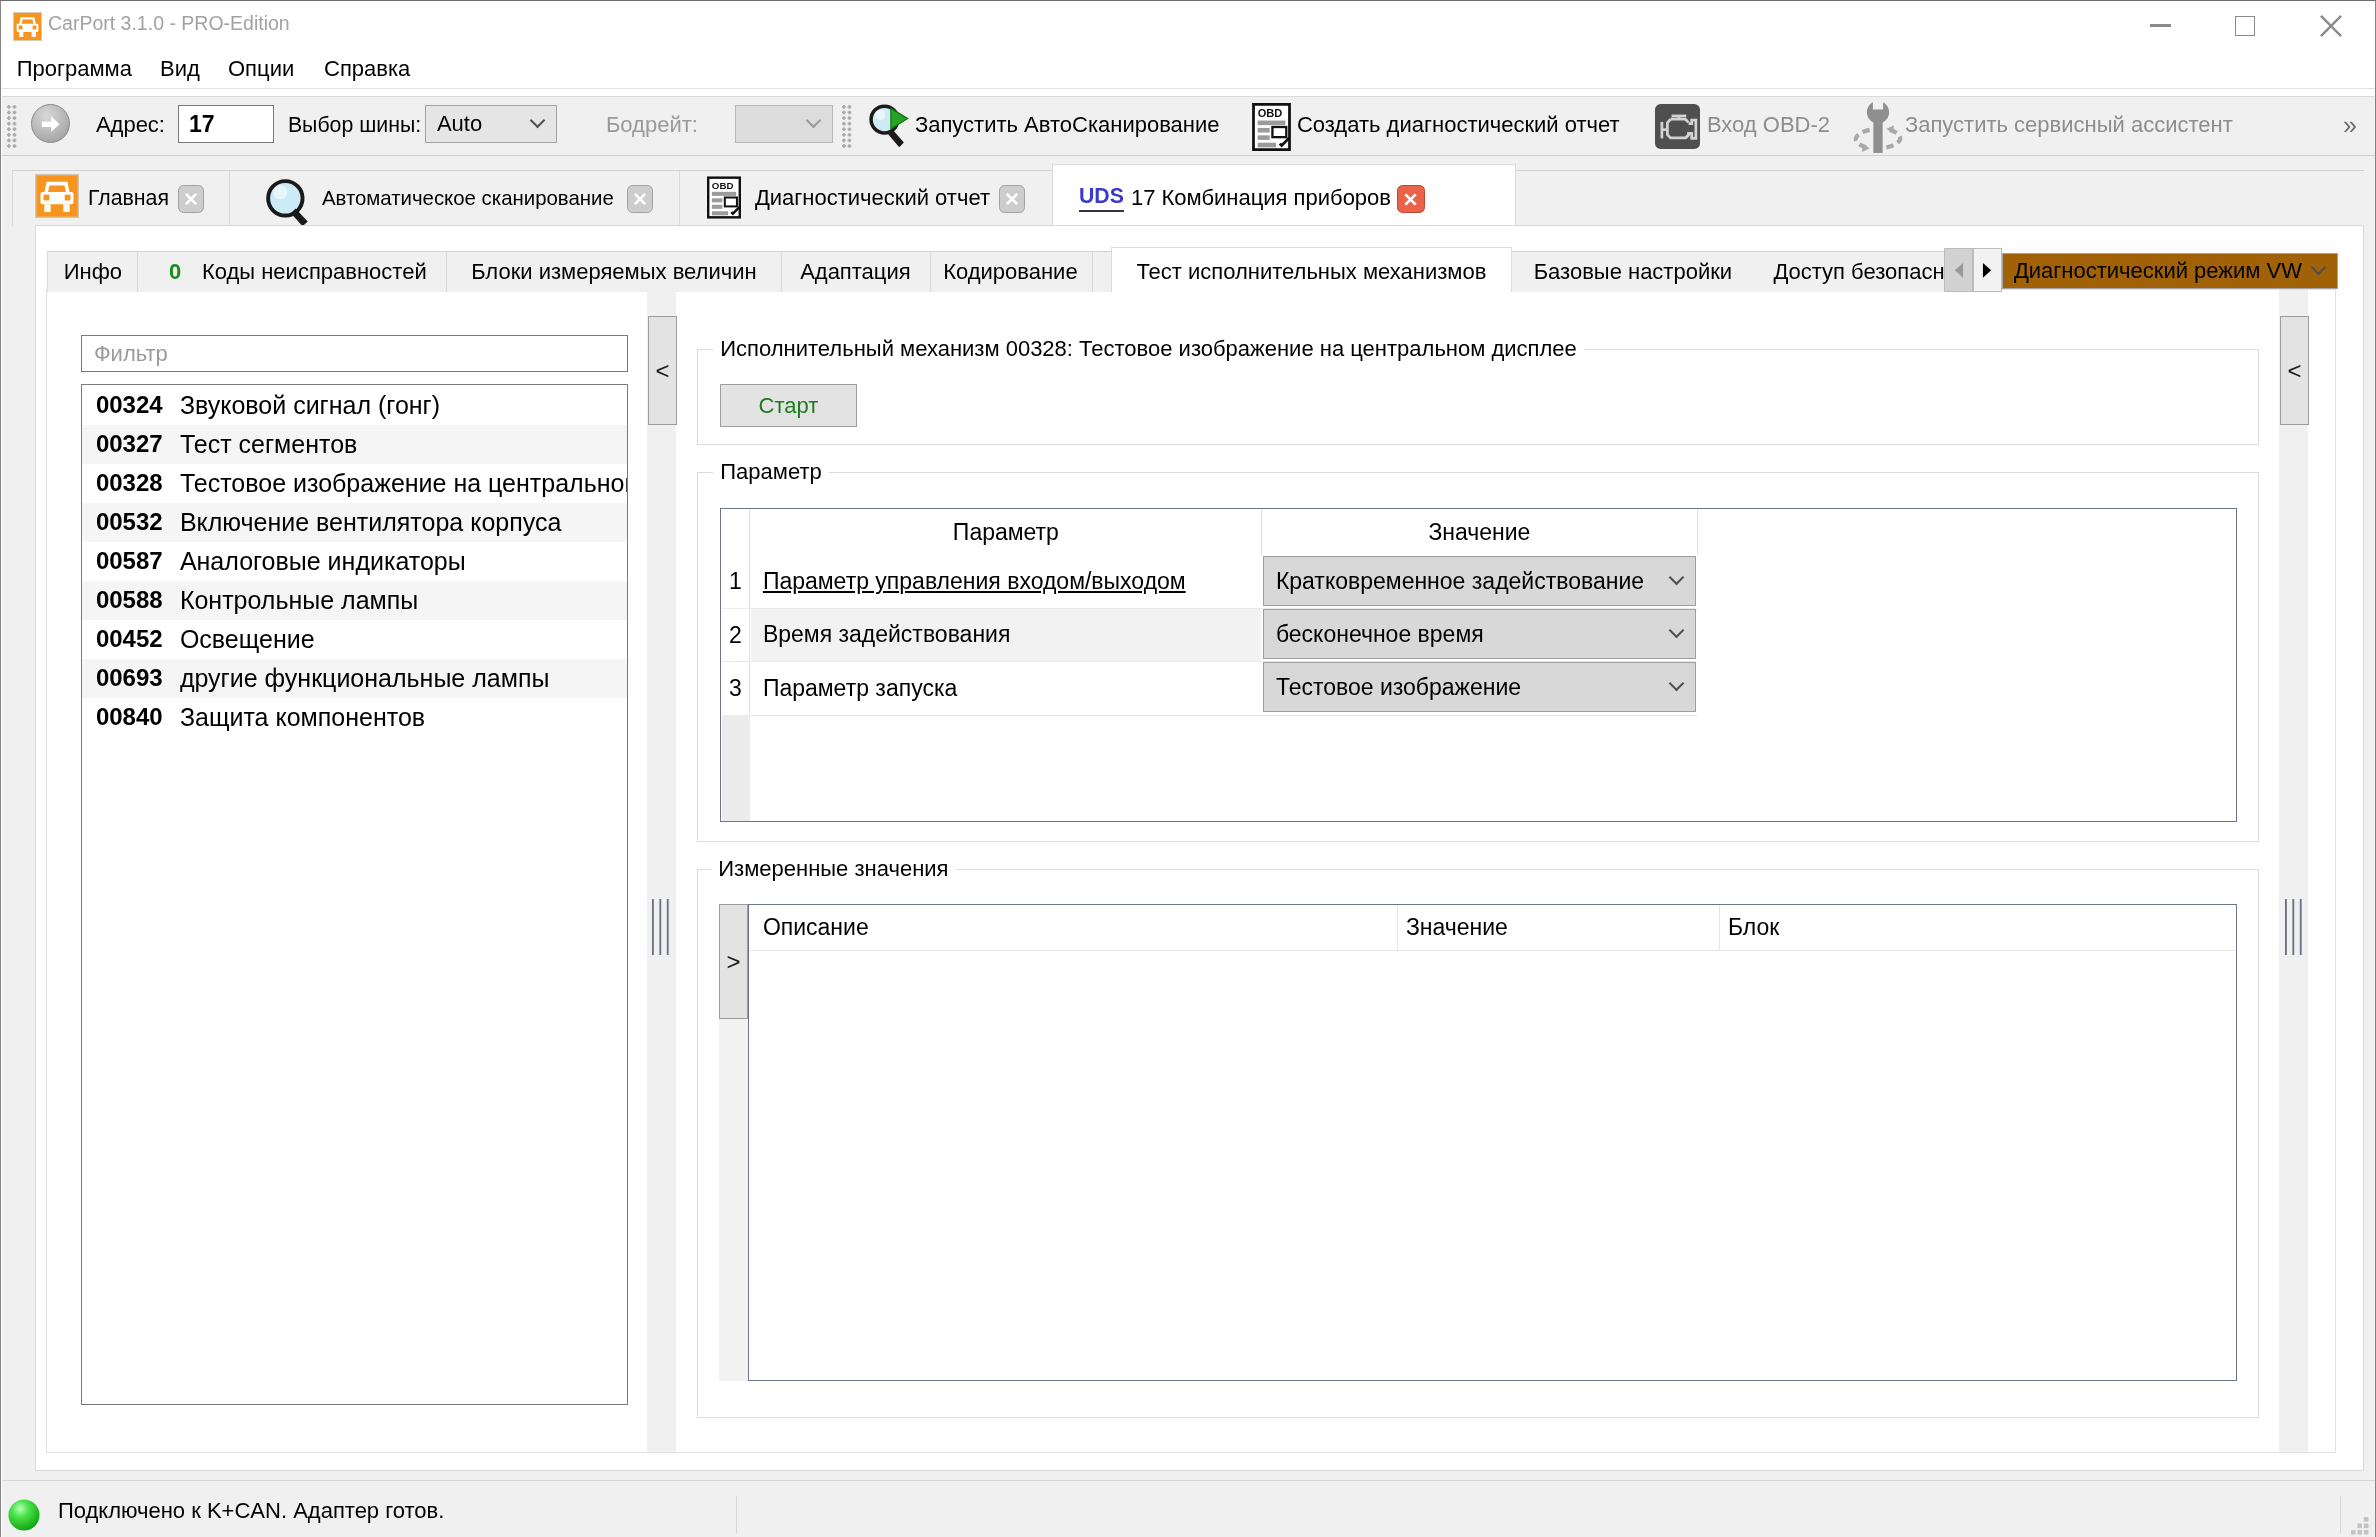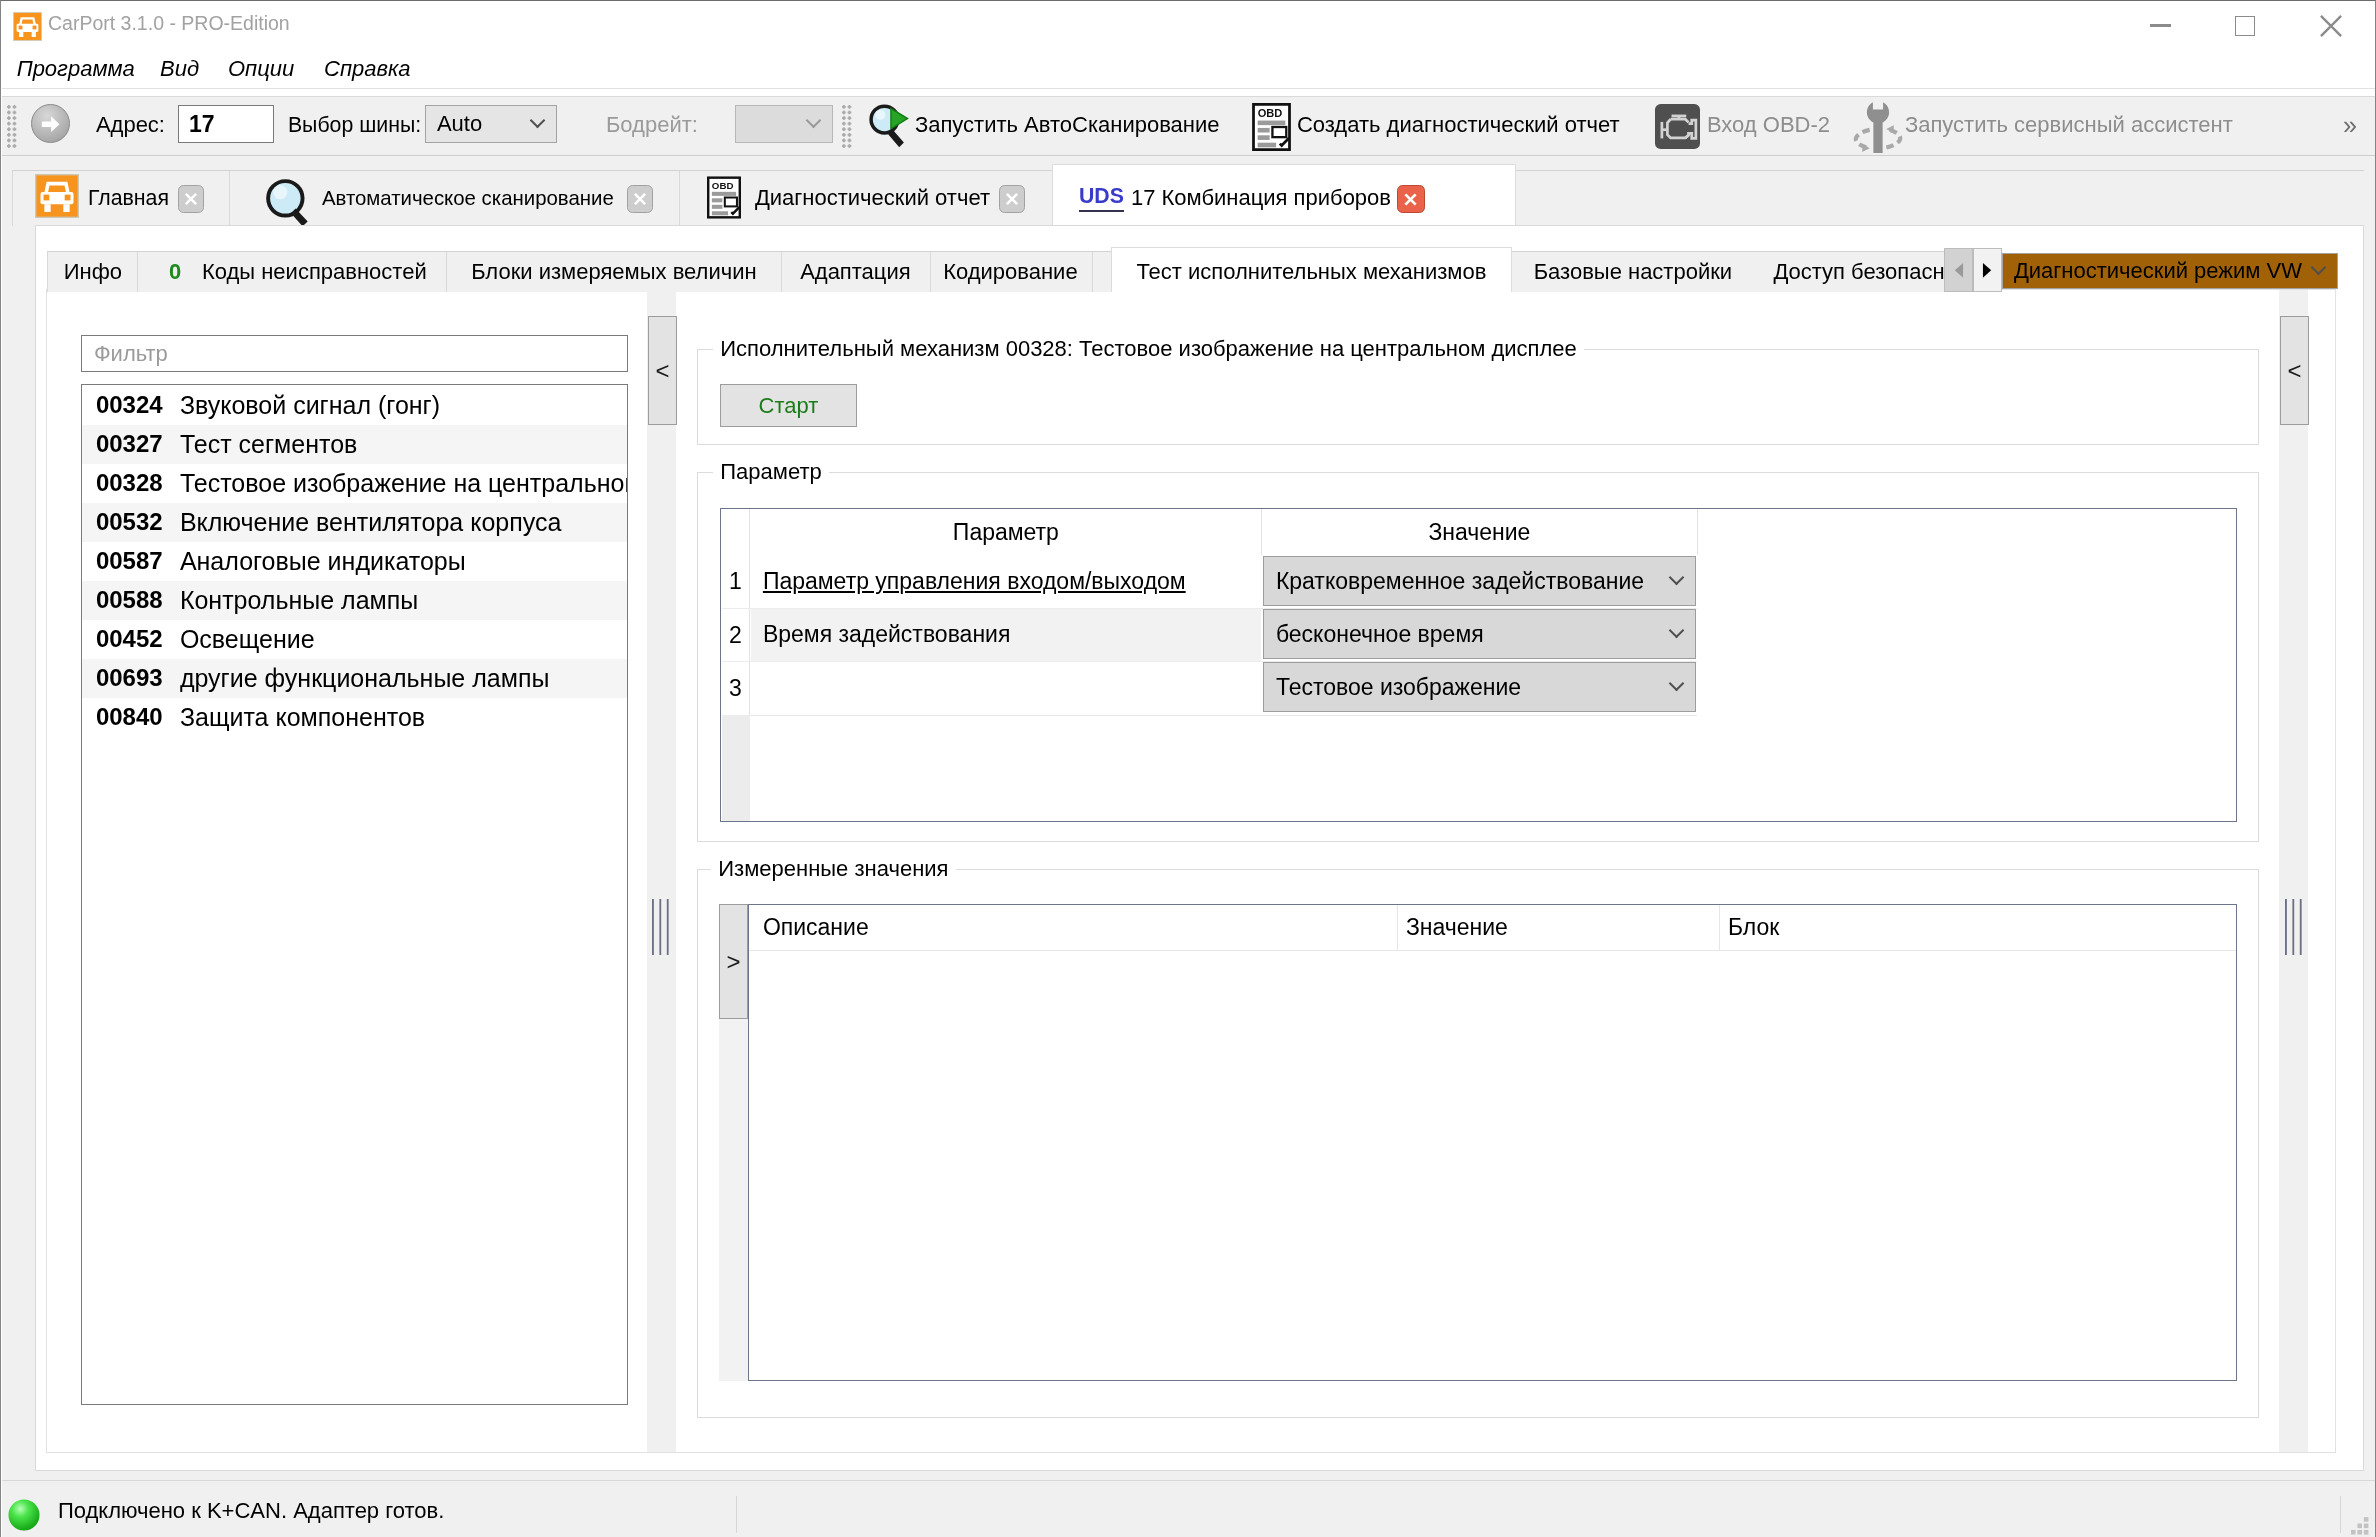--- a/index.html
+++ b/index.html
@@ -2,21 +2,21 @@
 <html style="font-size:15px"><head>
 <meta charset="utf-8">
 <style>
 * { margin:0; padding:0; box-sizing:border-box; }
 html,body { width:2376px; height:1538px; }
 body { font-family:"Liberation Sans", sans-serif; background:#fff; position:relative; overflow:hidden; color:#000; }
 .abs { position:absolute; }
 
 #winborder { left:0; top:0; width:2376px; height:1538px; border:0.9px solid #848484; border-top:1.9px solid #6c6c6c; z-index:60; pointer-events:none; }
 #title-text { left:48px; top:1.9px; height:43px; font-size:19.5px; color:#a2a2a2; display:flex; align-items:center; }
-.menu-item { position:absolute; top:46px; height:46px; display:flex; align-items:center; font-size:22px; color:#000;font-style:italic; }
+.menu-item { position:absolute; top:46px; height:46px; display:flex; align-items:center; font-size:22px; color:#000; }
 #client { left:1.9px; top:96px; width:2373px; height:1441px; background:#f0f0f0; }
 #toolbar2 { left:0; top:0; width:2373px; height:60px; background:#f0f0f0; border-top:0.9px solid #dadada; border-bottom:0.9px solid #cecece; }
 .tb-label { position:absolute; top:0; height:58px; display:flex; align-items:center; font-size:22px; }
 .gripdots { position:absolute; top:9.3px; width:10.2px; height:43px;
   background-image:radial-gradient(circle at 1.9px 1.9px, #ababab 1.6px, rgba(0,0,0,0) 1.6px);
   background-size:5.6px 5.6px; }
 .combo { position:absolute; border:0.9px solid #a3a3a3; background:#e5e5e5; display:flex; align-items:center; font-size:22px; padding-left:11px; white-space:nowrap; }
 .chev { position:absolute; right:13px; width:11px; height:11px; border-right:2.4px solid #4f4f4f; border-bottom:2.4px solid #4f4f4f; transform:rotate(45deg); top:50%; margin-top:-9.3px; }
 
 #tabstrip-line { left:10.2px; top:74px; width:2352px; height:0.9px; background:#d2d2d2; }
@@ -312,20 +312,21 @@
     <div class="pt-numcol"></div>
     <div class="pt-vline" style="left:540px;"></div>
     <div class="pt-vline" style="left:976px;"></div>
     <div class="pt-hdr" style="left:30px; width:510px;">Параметр</div>
     <div class="pt-hdr" style="left:541px; width:435px;">Значение</div>
     <div class="pt-num" style="top:46px;">1</div>
     <div class="pt-row" style="top:46px; width:510px; padding-left:12px;text-decoration:underline;">Параметр управления входом/выходом</div>
     <div class="pt-num" style="top:100px;">2</div>
     <div class="pt-row" style="top:99px; width:510px; padding-left:12px; background:#f2f2f2;">Время задействования</div>
     <div class="pt-num" style="top:153px;">3</div>
+    <div class="pt-row" style="top:153px; width:510px; padding-left:12px;">Параметр запуска</div>
     <div class="abs" style="left:0.9px; top:99px; width:975px; height:0.9px; background:#ebebeb;"></div>
     <div class="abs" style="left:0.9px; top:152px; width:975px; height:0.9px; background:#ebebeb;"></div>
     <div class="abs" style="left:0.9px; top:206px; width:975px; height:0.9px; background:#e6e6e6;"></div>
     <div class="abs" style="left:0.9px; top:206px; width:28px; height:106px; background:#ececec;"></div>
     <div class="dd" style="top:100px;">бесконечное время<span class="chev"></span></div>
     <div class="dd" style="top:47px;">Кратковременное задействование<span class="chev"></span></div>
     <div class="dd" style="top:153px;">Тестовое изображение<span class="chev"></span></div>
   </div>
 
   <div class="groupbox" style="left:695px; top:773px; width:1562px; height:549px;"></div>

